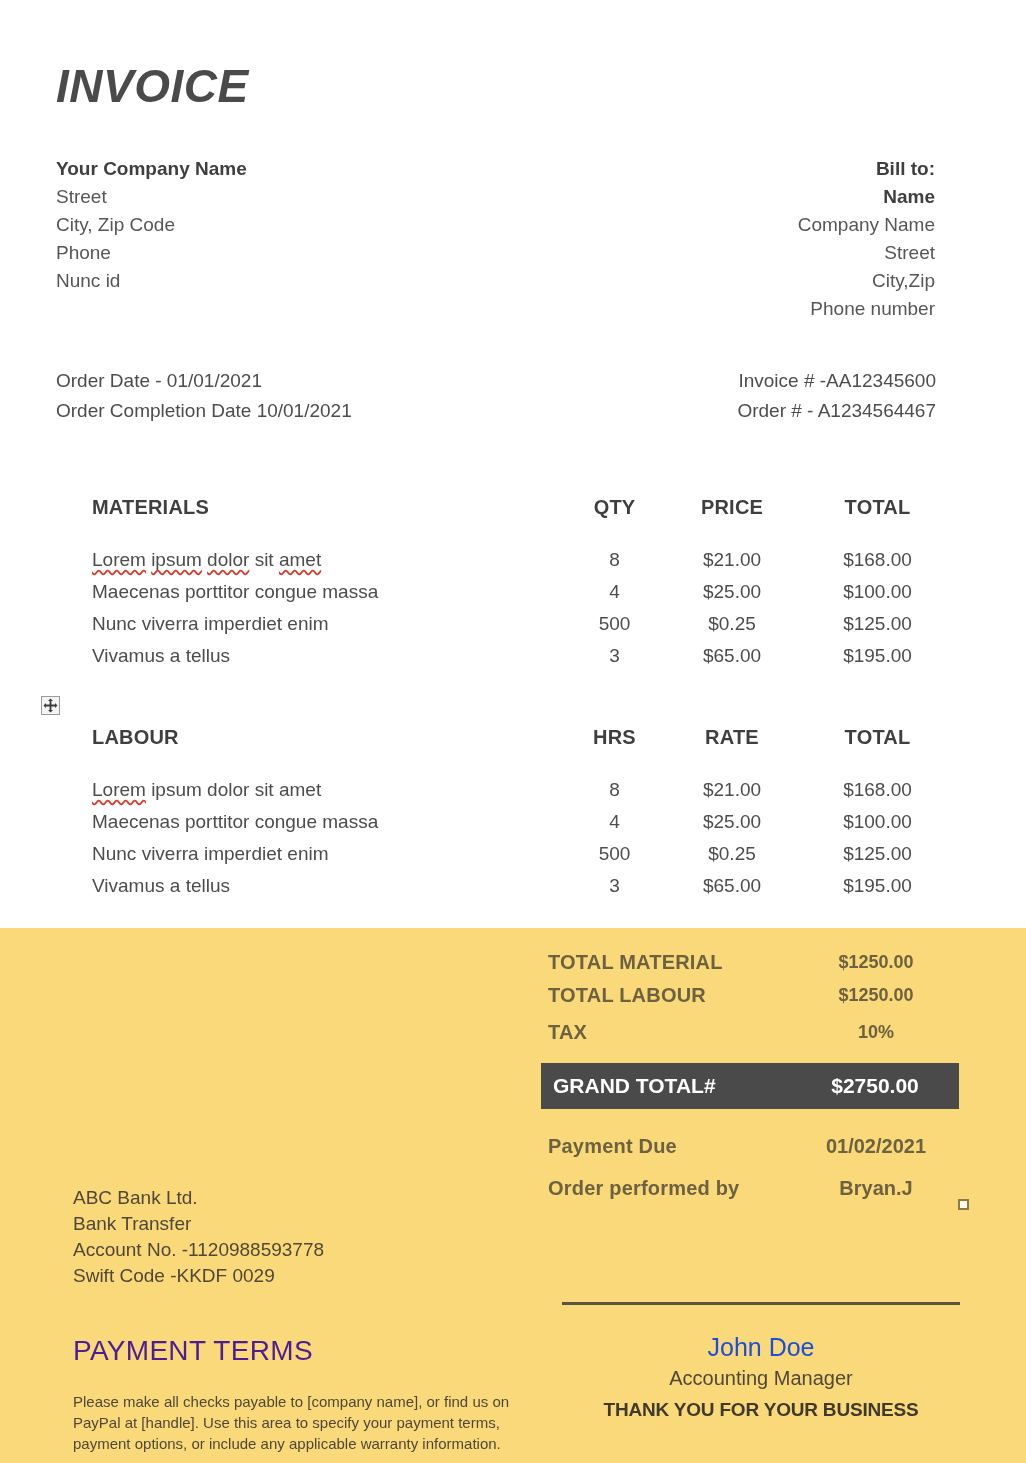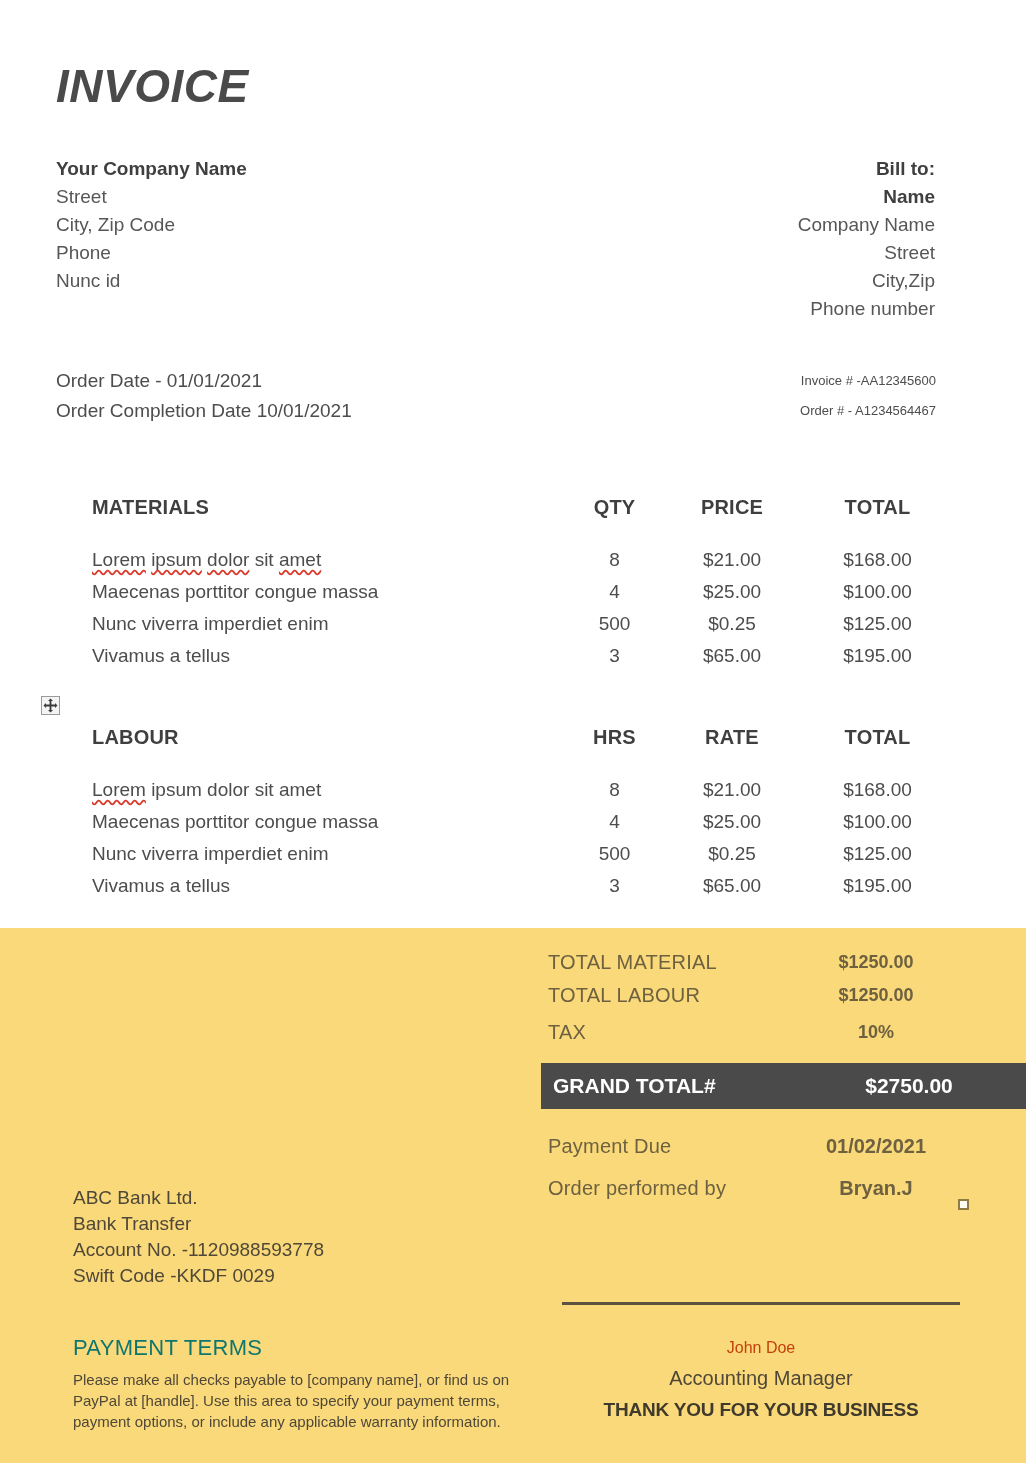--- a/index.html
+++ b/index.html
@@ -66,21 +66,21 @@
     left: 56px;
     top: 366px;
     font-size: 19px;
     color: #4d4d4d;
     line-height: 30px;
   }
   .meta-right {
     position: absolute;
     right: 90px;
     top: 366px;
-    font-size: 13px;
+    font-size: 19px;
     color: #4d4d4d;
     line-height: 30px;
     text-align: right;
   }
 
   
   .items-table {
     position: absolute;
     left: 92px;
     width: 866px;
@@ -145,37 +145,37 @@
     width: 411px;
   }
   .totals-row {
     display: flex;
     align-items: center;
     height: 33px;
   }
   .totals-row .lbl {
     flex: 0 0 245px;
     font-size: 20px;
-    font-weight: normal;
+    font-weight: bold;
     color: #6d6140;
     letter-spacing: 0.2px;
   }
   .totals-row .val {
     flex: 1 1 auto;
     text-align: center;
     font-size: 18px;
     font-weight: bold;
     color: #6d6140;
   }
 
   .grand-total {
     position: absolute;
     left: 541px;
     top: 1063px;
-    width: 486px;
+    width: 418px;
     height: 46px;
     background: #4a4a4a;
     display: flex;
     align-items: center;
   }
   .grand-total .lbl {
     flex: 0 0 250px;
     padding-left: 12px;
     font-size: 21px;
     font-weight: bold;
@@ -222,24 +222,24 @@
   }
 
   
   .terms {
     position: absolute;
     left: 73px;
     top: 1335px;
     width: 480px;
   }
   .terms-title {
-    font-size: 22px;
-    color: #0f766e;
+    font-size: 28px;
+    color: #4c1d95;
     letter-spacing: 0.3px;
-    margin-bottom: 8px;
+    margin-bottom: 24px;
   }
   .terms-body {
     font-size: 15px;
     color: #4f4838;
     line-height: 21px;
   }
 
   
   .sig-rule {
     position: absolute;
@@ -250,22 +250,22 @@
     background: #5c5340;
   }
   .signature {
     position: absolute;
     left: 562px;
     top: 1332px;
     width: 398px;
     text-align: center;
   }
   .sig-name {
-    font-size: 16px;
-    color: #c2410c;
+    font-size: 25px;
+    color: #1d4ed8;
     line-height: 31px;
   }
   .sig-role {
     font-size: 20px;
     color: #4f4838;
     line-height: 31px;
   }
   .sig-thanks {
     font-size: 19px;
     font-weight: bold;

